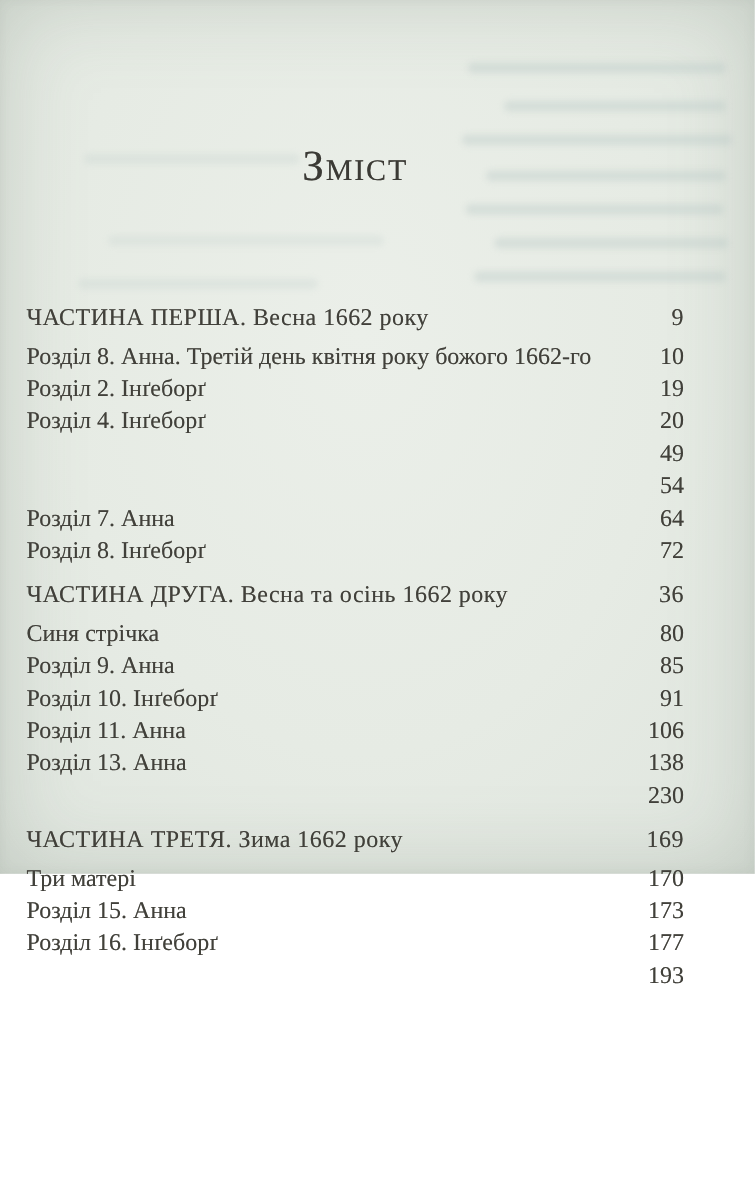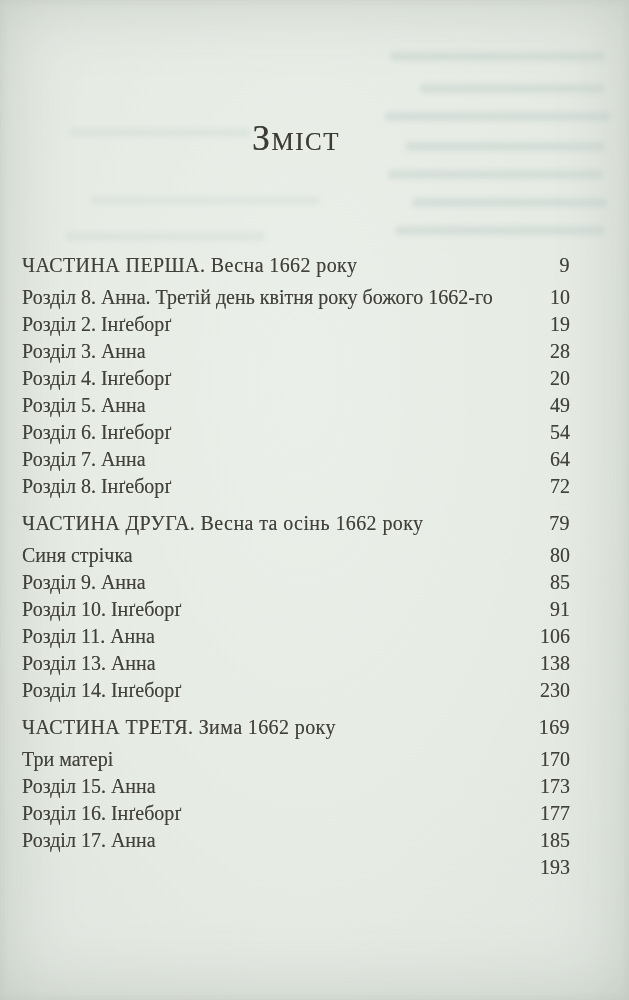--- a/index.html
+++ b/index.html
@@ -3,21 +3,21 @@
 <meta charset="utf-8">
 <style>
   html, body { margin: 0; padding: 0; }
   body {
     width: 629px; height: 1000px;
     font-family: "Liberation Serif", "DejaVu Serif", serif;
     overflow: hidden;
   }
   .book-page {
     position: relative;
-    width: 629px; height: 1000px;
+    width: 629px; height: 728px;
     background:
       radial-gradient(ellipse at 48% 38%, #ebefe9 0%, #e6ebe4 55%, #dfe5de 100%);
     box-shadow: inset 0 0 70px rgba(120,132,118,0.28), inset 0 0 10px rgba(130,142,128,0.12);
     color: #41403a;
     box-sizing: border-box;
     padding: 118px 59px 0 22px;
   }
 
   
   .ghost { position: absolute; height: 9px; border-radius: 5px;
@@ -102,53 +102,46 @@
     <span class="toc-label">Розділ 8. Анна. Третій день квітня року божого 1662-го</span>
     <span class="toc-dots"></span>
     <span class="toc-num">10</span>
   </div>
       <div class="toc-row">
     <span class="toc-label">Розділ 2. Інґеборґ</span>
     <span class="toc-dots"></span>
     <span class="toc-num">19</span>
   </div>
       <div class="toc-row">
-    <span class="toc-label">Розділ 3. Анна</span>
-    <span class="toc-dots"></span>
-    <span class="toc-num">28</span>
-  </div>
-      <div class="toc-row">
     <span class="toc-label">Розділ 4. Інґеборґ</span>
     <span class="toc-dots"></span>
     <span class="toc-num">20</span>
   </div>
       <div class="toc-row">
-    <span class="toc-label">Розділ 5. Анна</span>
     <span class="toc-dots"></span>
     <span class="toc-num">49</span>
   </div>
       <div class="toc-row">
-    <span class="toc-label">Розділ 6. Інґеборґ</span>
     <span class="toc-dots"></span>
     <span class="toc-num">54</span>
   </div>
       <div class="toc-row">
     <span class="toc-label">Розділ 7. Анна</span>
     <span class="toc-dots"></span>
     <span class="toc-num">64</span>
   </div>
       <div class="toc-row">
     <span class="toc-label">Розділ 8. Інґеборґ</span>
     <span class="toc-dots"></span>
     <span class="toc-num">72</span>
   </div>
       <div class="toc-row part">
     <span class="toc-label">ЧАСТИНА ДРУГА. Весна та осінь 1662 року</span>
     <span class="toc-dots"></span>
-    <span class="toc-num">79</span>
+    <span class="toc-num">36</span>
   </div>
       <div class="toc-row">
     <span class="toc-label">Синя стрічка</span>
     <span class="toc-dots"></span>
     <span class="toc-num">80</span>
   </div>
       <div class="toc-row">
     <span class="toc-label">Розділ 9. Анна</span>
     <span class="toc-dots"></span>
     <span class="toc-num">85</span>
@@ -162,21 +155,20 @@
     <span class="toc-label">Розділ 11. Анна</span>
     <span class="toc-dots"></span>
     <span class="toc-num">106</span>
   </div>
       <div class="toc-row">
     <span class="toc-label">Розділ 13. Анна</span>
     <span class="toc-dots"></span>
     <span class="toc-num">138</span>
   </div>
       <div class="toc-row">
-    <span class="toc-label">Розділ 14. Інґеборґ</span>
     <span class="toc-dots"></span>
     <span class="toc-num">230</span>
   </div>
       <div class="toc-row part">
     <span class="toc-label">ЧАСТИНА ТРЕТЯ. Зима 1662 року</span>
     <span class="toc-dots"></span>
     <span class="toc-num">169</span>
   </div>
       <div class="toc-row">
     <span class="toc-label">Три матері</span>
@@ -187,22 +179,17 @@
     <span class="toc-label">Розділ 15. Анна</span>
     <span class="toc-dots"></span>
     <span class="toc-num">173</span>
   </div>
       <div class="toc-row">
     <span class="toc-label">Розділ 16. Інґеборґ</span>
     <span class="toc-dots"></span>
     <span class="toc-num">177</span>
   </div>
       <div class="toc-row">
-    <span class="toc-label">Розділ 17. Анна</span>
-    <span class="toc-dots"></span>
-    <span class="toc-num">185</span>
-  </div>
-      <div class="toc-row">
     <span class="toc-dots"></span>
     <span class="toc-num">193</span>
   </div>
     </div>
 </div>
 
 </body></html>

